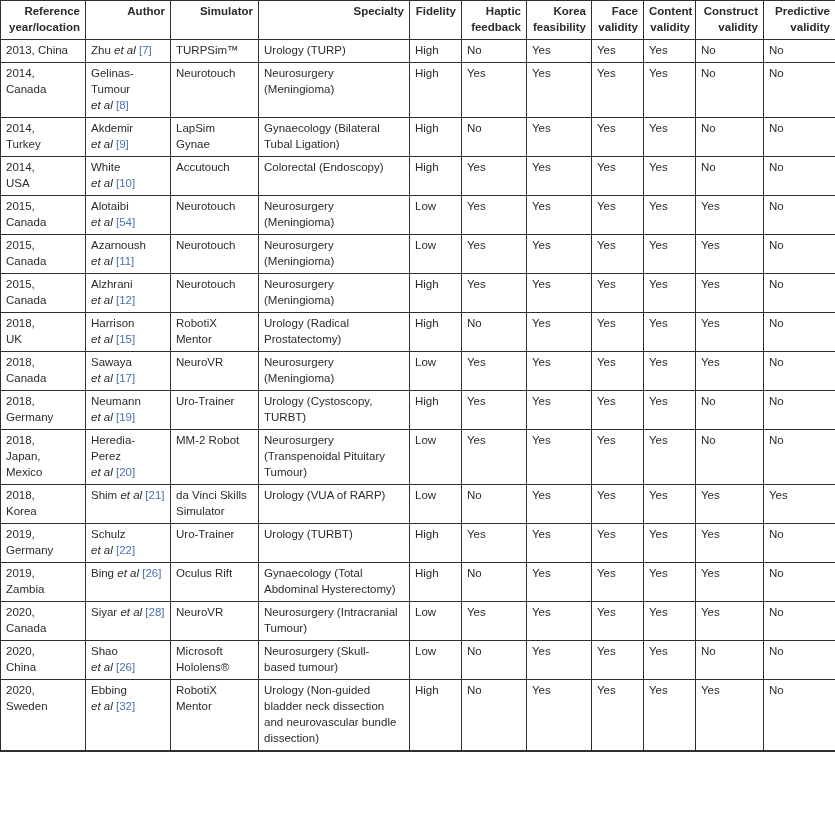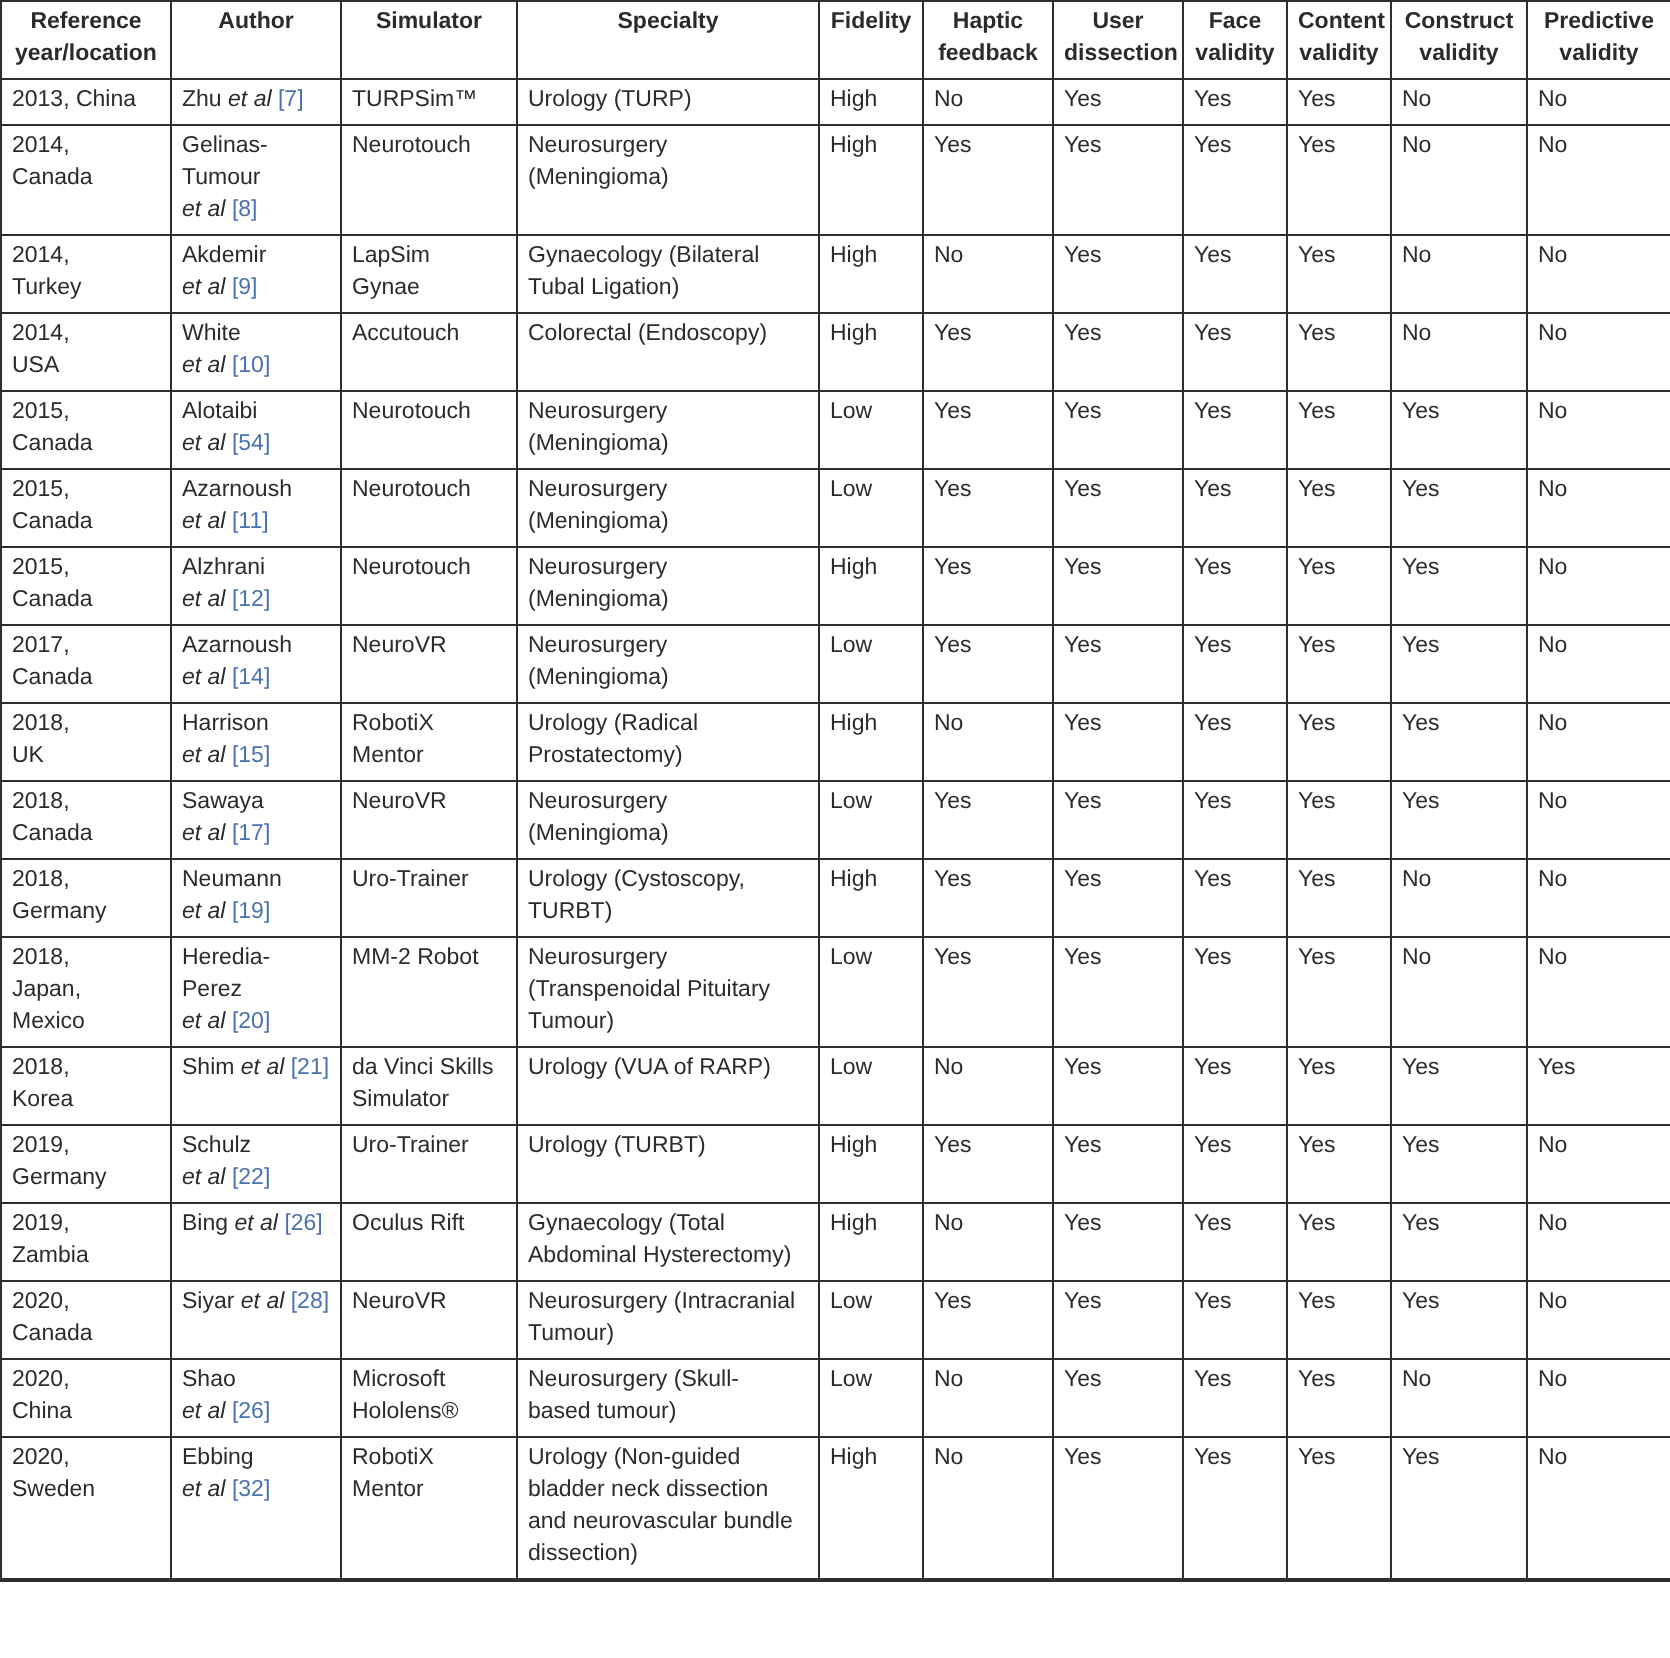--- a/index.html
+++ b/index.html
@@ -29,21 +29,21 @@
     overflow: hidden;
   }
   table.study-table {
     border-bottom: 2px solid var(--border-color);
   }
   tbody tr:last-child td {
     border-bottom: 2px solid var(--border-color);
   }
   th {
     font-weight: bold;
-    text-align: center;
+    text-align: right;
     font-size: 11.5px;
   }
   td {
     text-align: left;
   }
   .pre {
     white-space: pre-line;
   }
   .etal-group {
     white-space: nowrap;
@@ -76,21 +76,21 @@
     <col style="width:72px">
   </colgroup>
   <thead>
     <tr>
       <th>Reference year/location</th>
       <th>Author</th>
       <th>Simulator</th>
       <th>Specialty</th>
       <th>Fidelity</th>
       <th>Haptic feedback</th>
-      <th>User dissection</th>
+      <th>Korea feasibility</th>
       <th>Face validity</th>
       <th>Content validity</th>
       <th>Construct validity</th>
       <th>Predictive validity</th>
     </tr>
   </thead>
   <tbody id="table-body">
   <tr>
     <td class="pre">2013, China</td>
     <td><span class="pre">Zhu</span> <span class="etal-group"><i>et al</i> <a class="cite">[7]</a></span></td>
@@ -195,35 +195,20 @@
 (Meningioma)</td>
     <td>High</td>
     <td>Yes</td>
     <td>Yes</td>
     <td>Yes</td>
     <td>Yes</td>
     <td>Yes</td>
     <td>No</td>
   </tr>
 
-  <tr>
-    <td class="pre">2017,
-Canada</td>
-    <td><span class="pre">Azarnoush</span> <span class="etal-group"><i>et al</i> <a class="cite">[14]</a></span></td>
-    <td class="pre">NeuroVR</td>
-    <td class="pre">Neurosurgery
-(Meningioma)</td>
-    <td>Low</td>
-    <td>Yes</td>
-    <td>Yes</td>
-    <td>Yes</td>
-    <td>Yes</td>
-    <td>Yes</td>
-    <td>No</td>
-  </tr>
 
   <tr>
     <td class="pre">2018,
 UK</td>
     <td><span class="pre">Harrison</span> <span class="etal-group"><i>et al</i> <a class="cite">[15]</a></span></td>
     <td class="pre">RobotiX
 Mentor</td>
     <td class="pre">Urology (Radical
 Prostatectomy)</td>
     <td>High</td>

